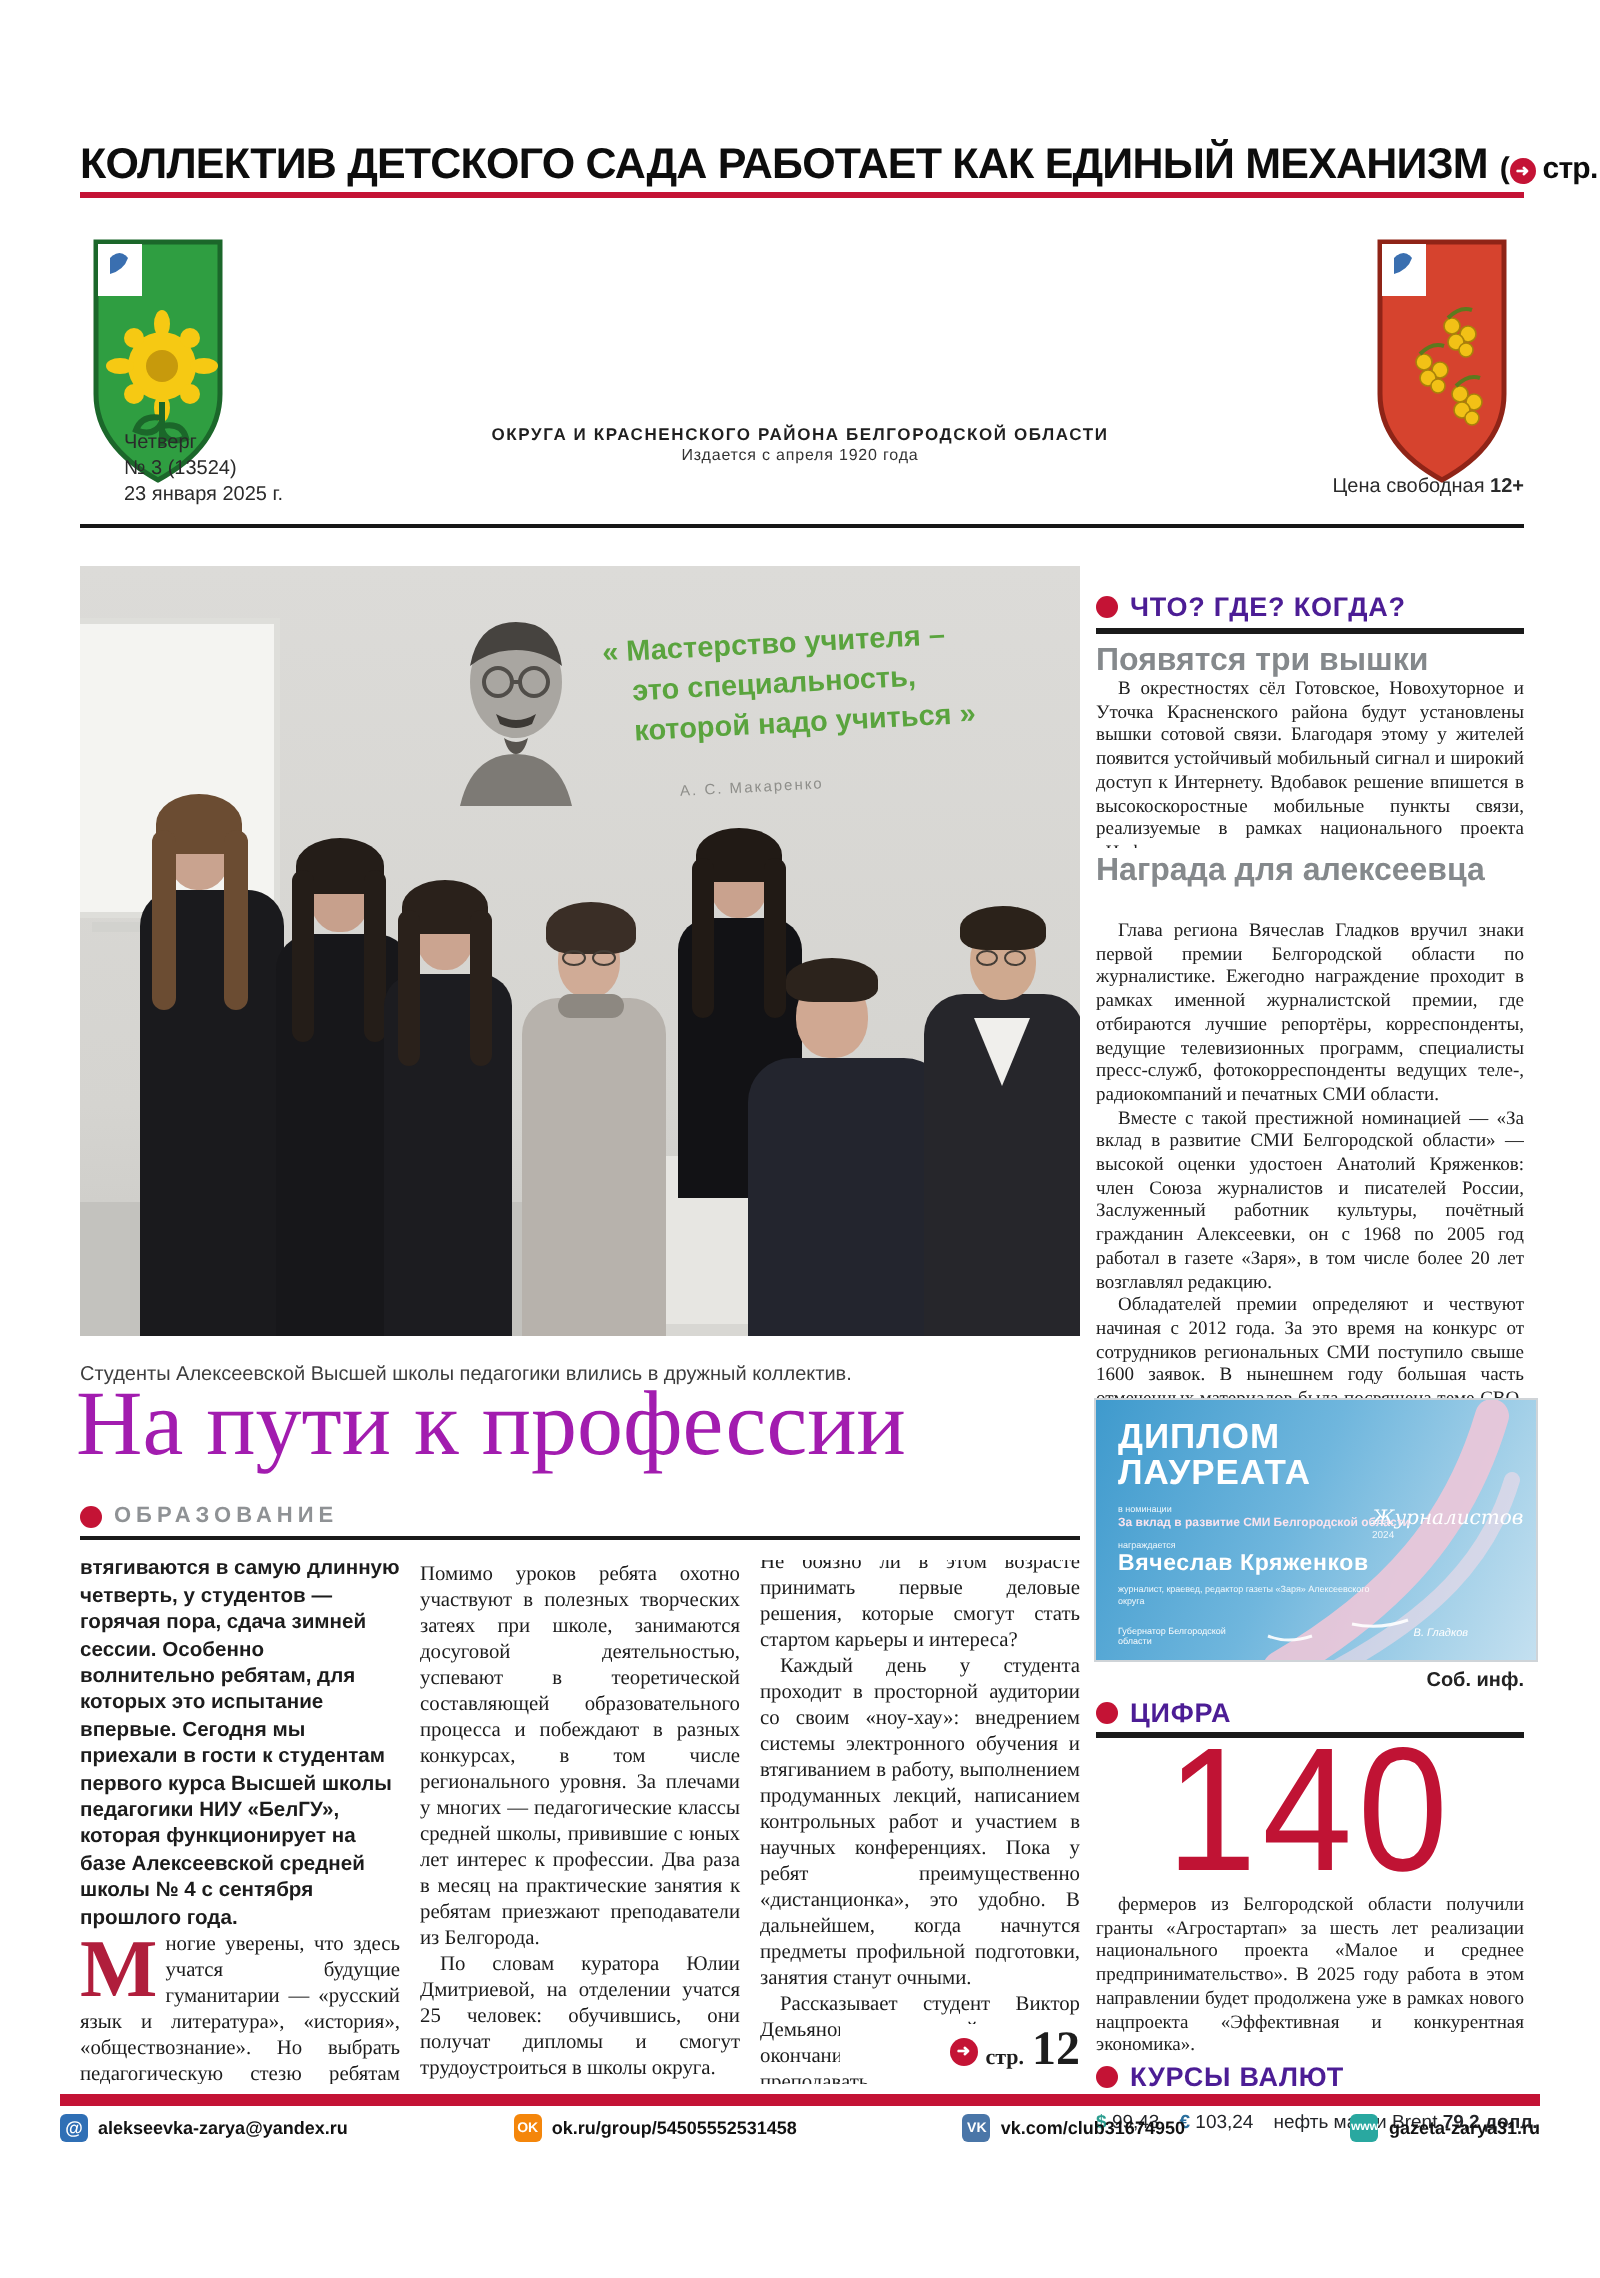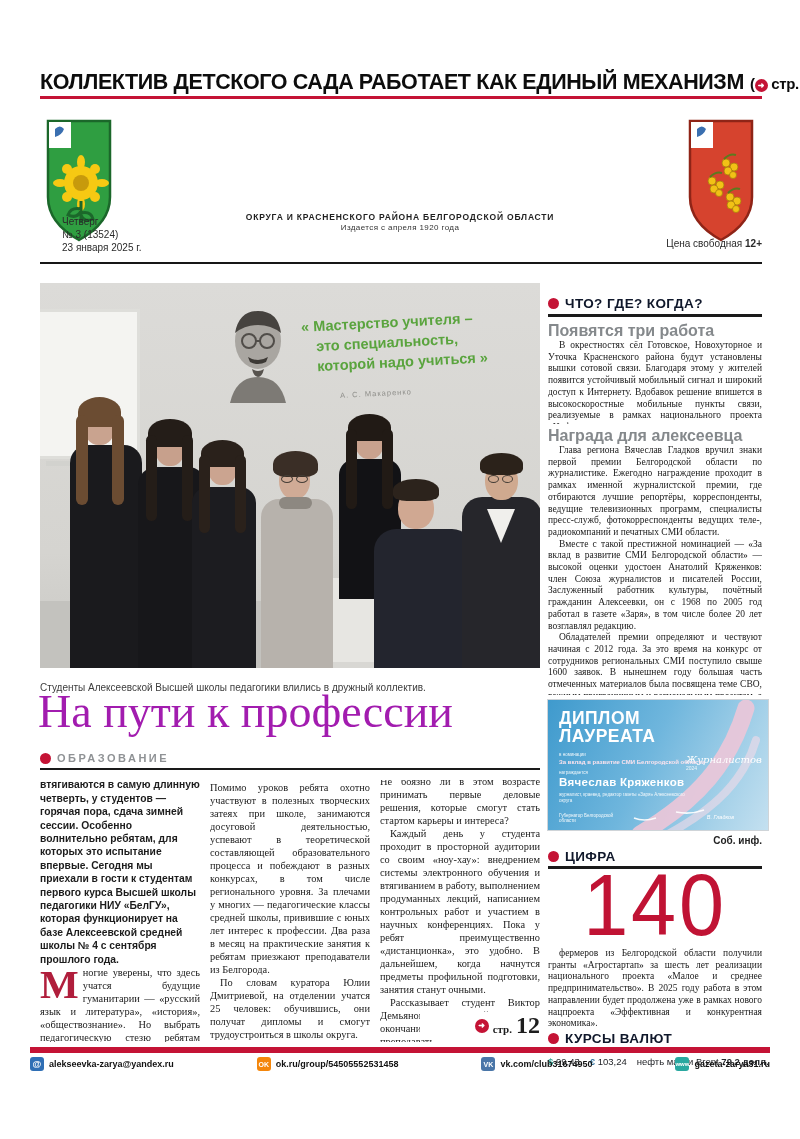--- a/index.html
+++ b/index.html
@@ -81,21 +81,21 @@
   .flink { display:flex; align-items:center; gap:5px; font-size:9px; font-weight:700; color:#121212; }
   .ficon { width:14px; height:14px; border-radius:3px; color:#fff; font-size:7px; font-weight:700;
     display:flex; align-items:center; justify-content:center; }
   .ic-mail { background:#2f6fb5; font-size:9px; }
   .ic-ok { background:#f4860b; }
   .ic-vk { background:#4a76a8; }
   .ic-web { background:#29a8a0; font-size:6px; }
 
   
   .rcol-head { left:548px; width:214px; display:flex; align-items:center; gap:6px; }
-  .rcol-head .txt { font-size:13.5px; font-weight:700; letter-spacing:0.4px; color:#0f172a; }
+  .rcol-head .txt { font-size:13.5px; font-weight:700; letter-spacing:0.4px; color:#4c1d95; }
   .rcol-rule { left:548px; width:214px; height:2.5px; background:#1a1a1a; }
   .news-title { left:548px; width:214px; font-size:16px; font-weight:700; color:#85898c; }
   .news-text { left:548px; width:214px; font-family:"Liberation Serif", serif;
     font-size:9.5px; line-height:11.7px; text-align:justify; color:#202020; overflow:hidden; }
   .news-text p { margin:0; text-indent:11px; }
 
   .diploma { left:548px; top:700px; width:220px; height:130px; overflow:hidden; position:absolute;
     background:linear-gradient(115deg,#3f9acd 0%, #6fb6dd 45%, #a7d2e9 80%, #c4e0f0 100%);
     color:#fff; box-shadow:0 0 0 1px #cfd4d8; }
   .diploma .ribbon { position:absolute; left:0; top:0; }
@@ -301,27 +301,27 @@
     <span class="lbl">стр.</span>
     <span class="num">12</span>
   </div>
 
   <div class="abs rcol-head" style="top:296px">
     <span class="red-dot"></span>
     <span class="txt">ЧТО? ГДЕ? КОГДА?</span>
   </div>
   <div class="abs rcol-rule" style="top:314px"></div>
 
-  <div class="abs news-title" style="top:322px">Появятся три работа</div>
+  <div class="abs news-title" style="top:322px">Появятся три вышки</div>
   <div class="abs news-text" style="top:340px;height:84px">
     <p>В окрестностях сёл Готовское, Новохуторное и Уточка Красненского района будут установлены вышки сотовой связи. Благодаря этому у жителей появится устойчивый мобильный сигнал и широкий доступ к Интернету. Вдобавок решение впишется в высокоскоростные мобильные пункты связи, реализуемые в рамках национального проекта «Цифровая экономика».</p>
   </div>
 
   <div class="abs news-title" style="top:427px">Награда для алексеевца</div>
-  <div class="abs news-text" style="top:445px;height:250px">
+  <div class="abs news-text" style="top:461px;height:250px">
     <p>Глава региона Вячеслав Гладков вручил знаки первой премии Белгородской области по журналистике. Ежегодно награждение проходит в рамках именной журналистской премии, где отбираются лучшие репортёры, корреспонденты, ведущие телевизионных программ, специалисты пресс-служб, фотокорреспонденты ведущих теле-, радиокомпаний и печатных СМИ области.</p>
     <p>Вместе с такой престижной номинацией — «За вклад в развитие СМИ Белгородской области» — высокой оценки удостоен Анатолий Кряженков: член Союза журналистов и писателей России, Заслуженный работник культуры, почётный гражданин Алексеевки, он с 1968 по 2005 год работал в газете «Заря», в том числе более 20 лет возглавлял редакцию.</p>
     <p>Обладателей премии определяют и чествуют начиная с 2012 года. За это время на конкурс от сотрудников региональных СМИ поступило свыше 1600 заявок. В нынешнем году большая часть отмеченных материалов была посвящена теме СВО, важным приграничным и региональным проектам, а также нацпроектам.</p>
   </div>
 
   <div class="diploma">
     <svg class="ribbon" width="214" height="130" viewBox="0 0 214 130">
       <path d="M92 134 C 150 100, 182 62, 198 8" stroke="#ecc6d8" stroke-width="17" fill="none" opacity="0.9" stroke-linecap="round"></path>
       <path d="M120 134 C 168 108, 196 80, 208 40" stroke="#f3dbe7" stroke-width="8" fill="none" opacity="0.6" stroke-linecap="round"></path>
       <path d="M128 112 q14 3 28 -2 M86 118 q10 4 22 0" stroke="#ffffff" stroke-width="1.5" fill="none" opacity="0.9"></path>

